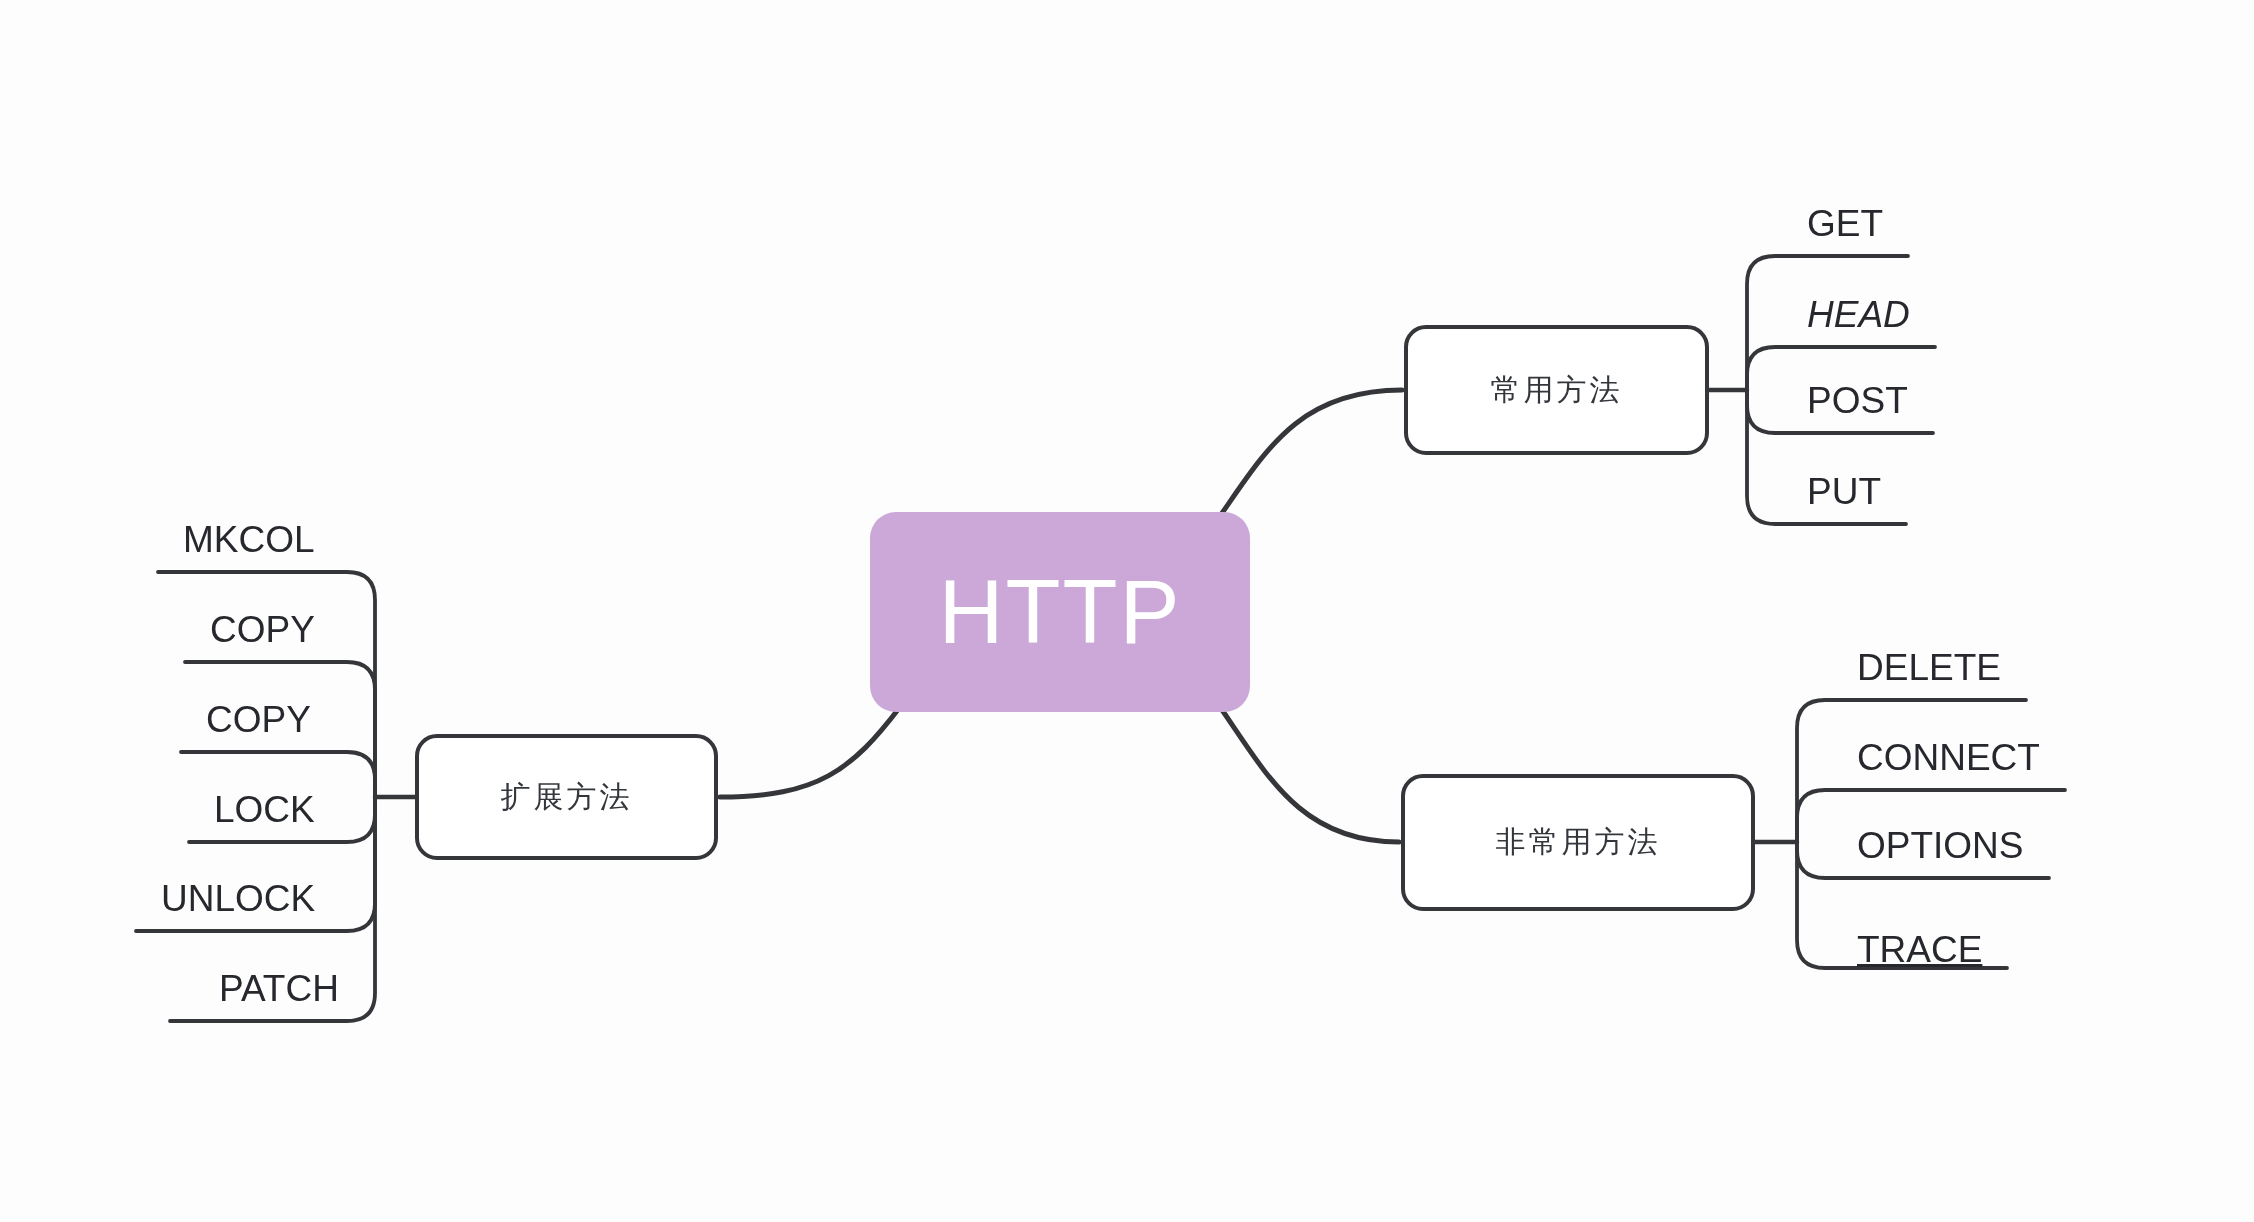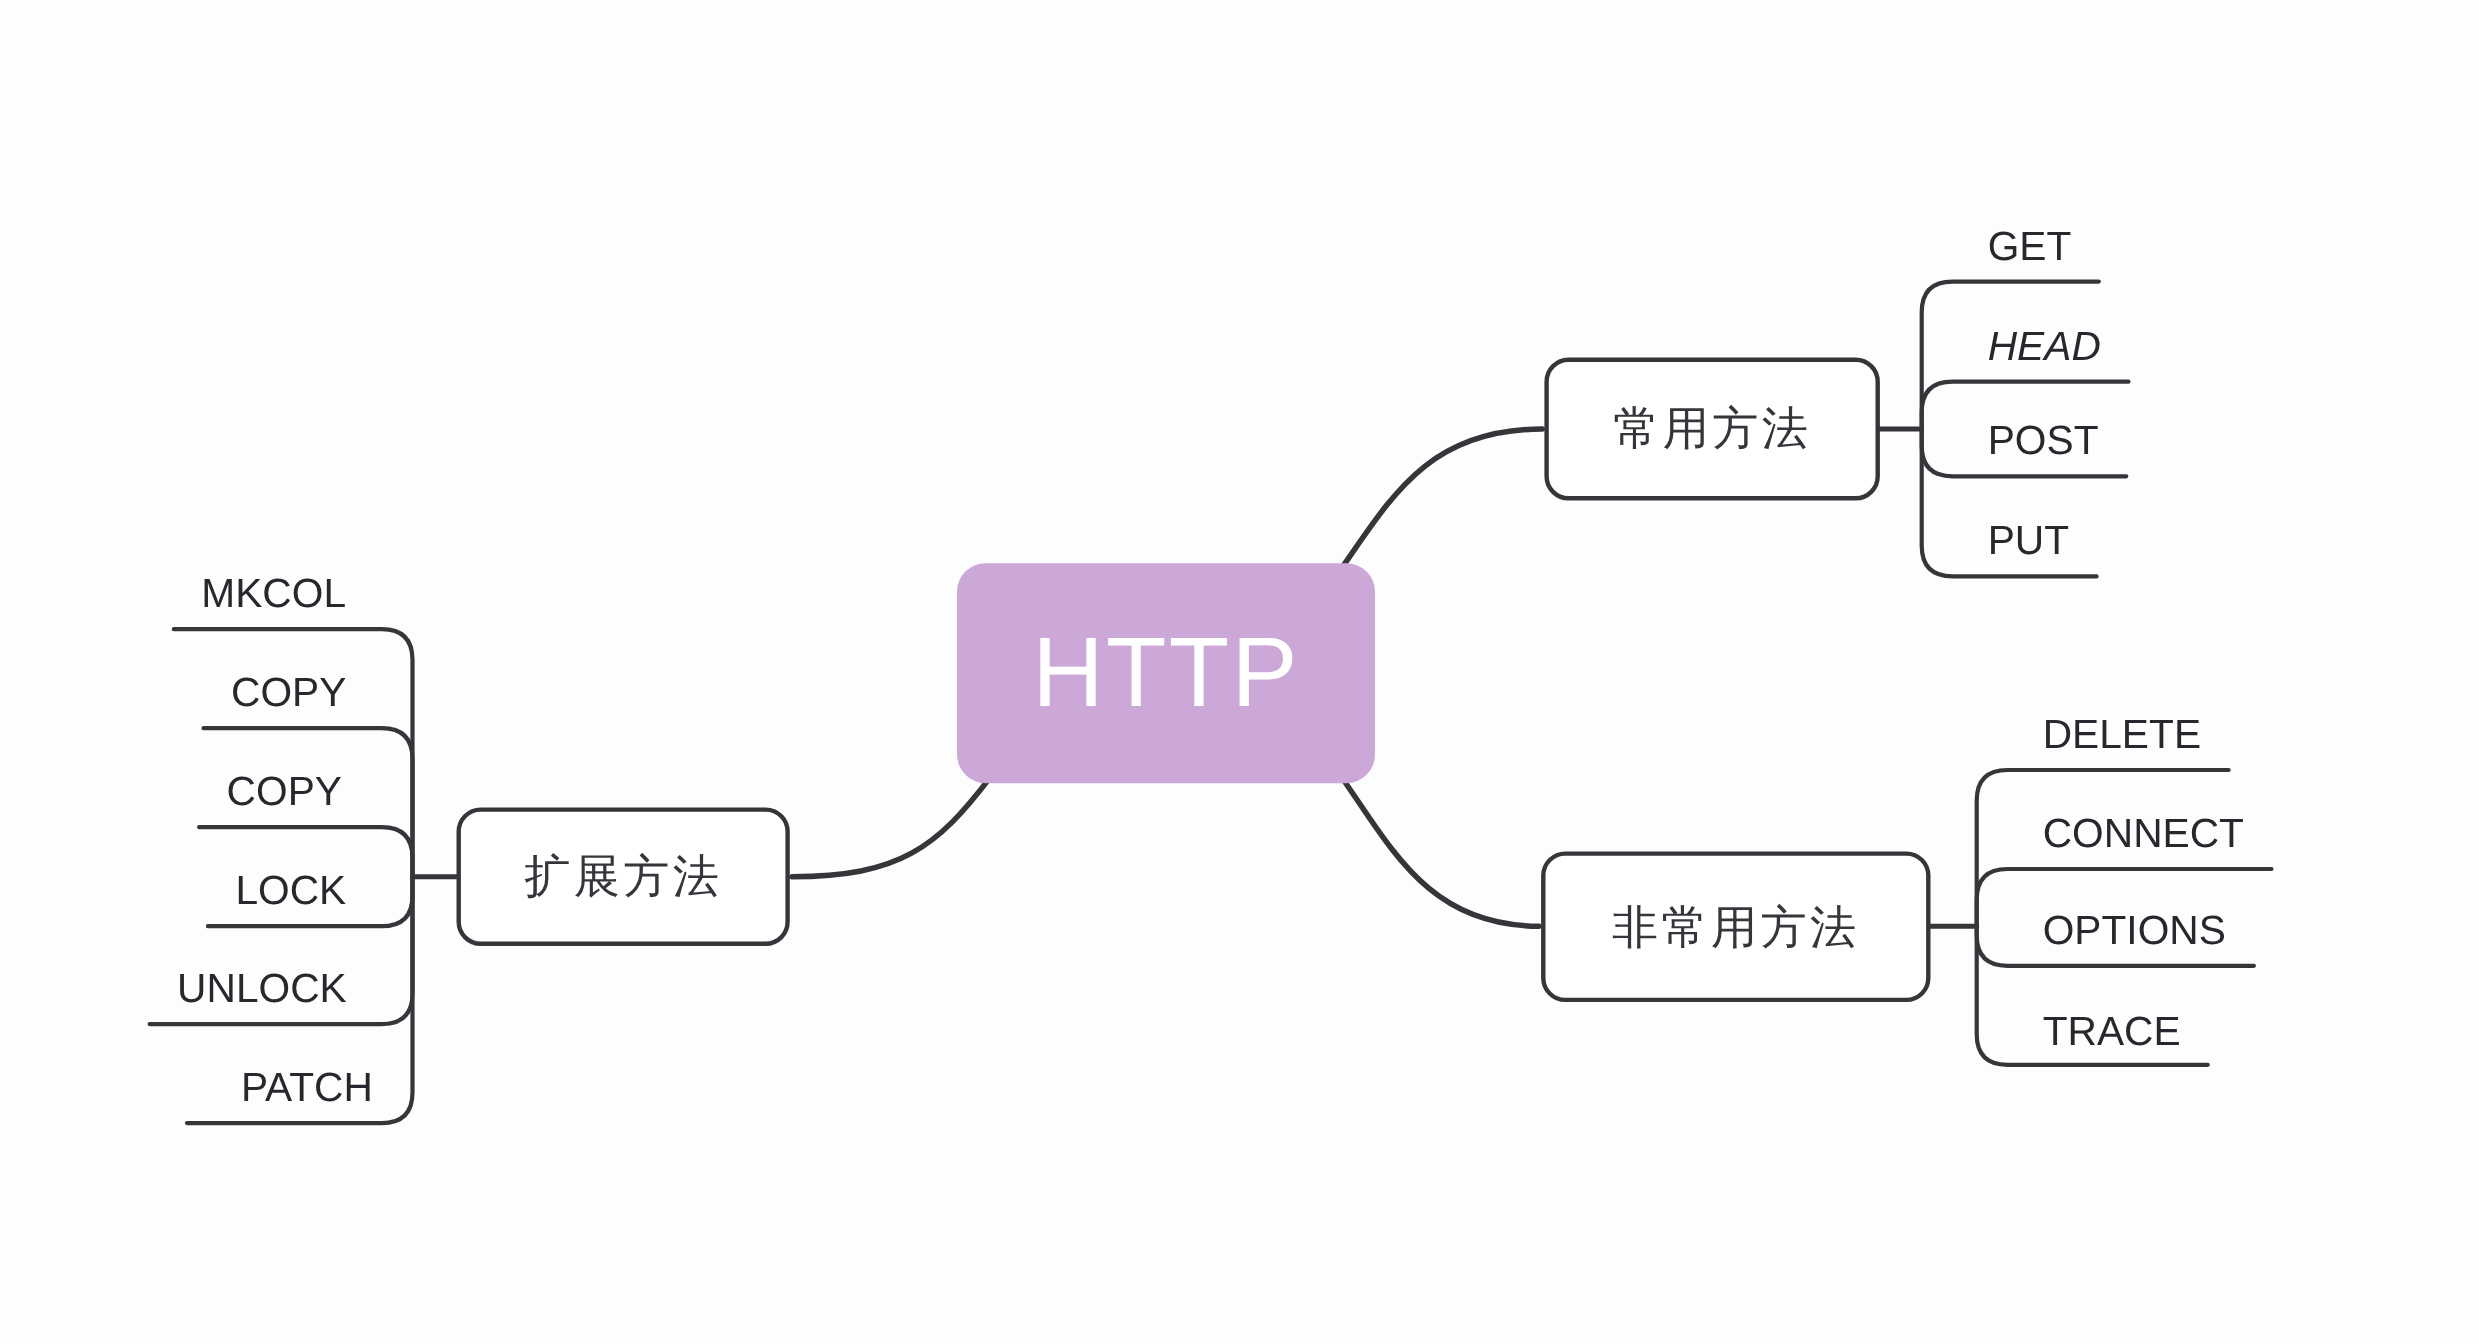--- a/index.html
+++ b/index.html
@@ -29,21 +29,21 @@
     color:var(--root-text,#ffffff);
     border-radius:26px;
     font-size:90px;
     letter-spacing:2px;
   }
   .branch{
     background:var(--branch-fill,#ffffff);
     border:4px solid var(--line,#34363a);
     color:var(--branch-text,#33363b);
     border-radius:22px;
-    font-size:42px;
+    font-size:30px;
     letter-spacing:3px;
   }
   #branch-0{left:1404px;top:325px;width:305px;height:130px;}
   #branch-1{left:1401px;top:774px;width:354px;height:137px;}
   #branch-2{left:415px;top:734px;width:303px;height:126px;}
   .child-label{
     position:absolute;
     font-size:37px;
     color:var(--child-text,#26282d);
     line-height:1;
@@ -87,21 +87,21 @@
   <div class="node branch" id="branch-2">扩展方法</div>
 
   <div id="children">
       <div class="child-label" style="bottom: 980px; left: 1807px;">GET</div>
       <div class="child-label" style="bottom: 889px; left: 1807px; font-style: italic;">HEAD</div>
       <div class="child-label" style="bottom: 803px; left: 1807px;">POST</div>
       <div class="child-label" style="bottom: 712px; left: 1807px;">PUT</div>
       <div class="child-label" style="bottom: 536px; left: 1857px;">DELETE</div>
       <div class="child-label" style="bottom: 446px; left: 1857px;">CONNECT</div>
       <div class="child-label" style="bottom: 358px; left: 1857px;">OPTIONS</div>
-      <div class="child-label" style="bottom: 266px; left: 1857px;">TRACE</div>
+      <div class="child-label" style="bottom: 254px; left: 1857px; text-decoration: underline;">TRACE</div>
       <div class="child-label" style="bottom: 664px; left: 183px;">MKCOL</div>
       <div class="child-label" style="bottom: 574px; left: 210px;">COPY</div>
       <div class="child-label" style="bottom: 484px; left: 206px;">COPY</div>
       <div class="child-label" style="bottom: 394px; left: 214px;">LOCK</div>
       <div class="child-label" style="bottom: 305px; left: 161px;">UNLOCK</div>
       <div class="child-label" style="bottom: 215px; left: 195px; margin-left: 24px;">PATCH</div>
     </div>
 </div>
 
 </body></html>

